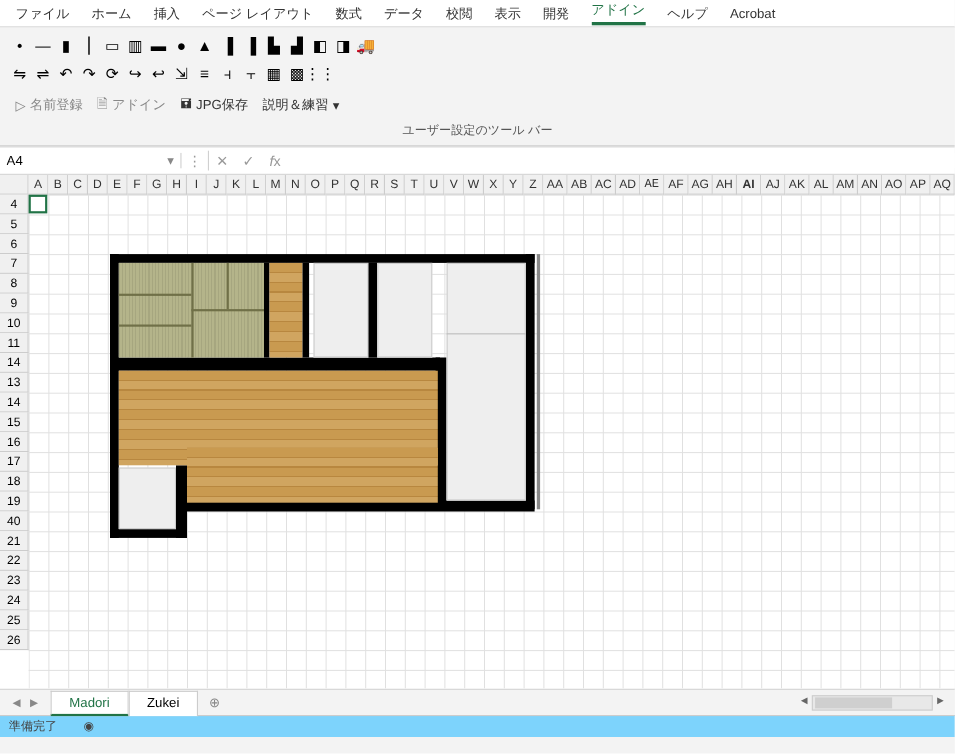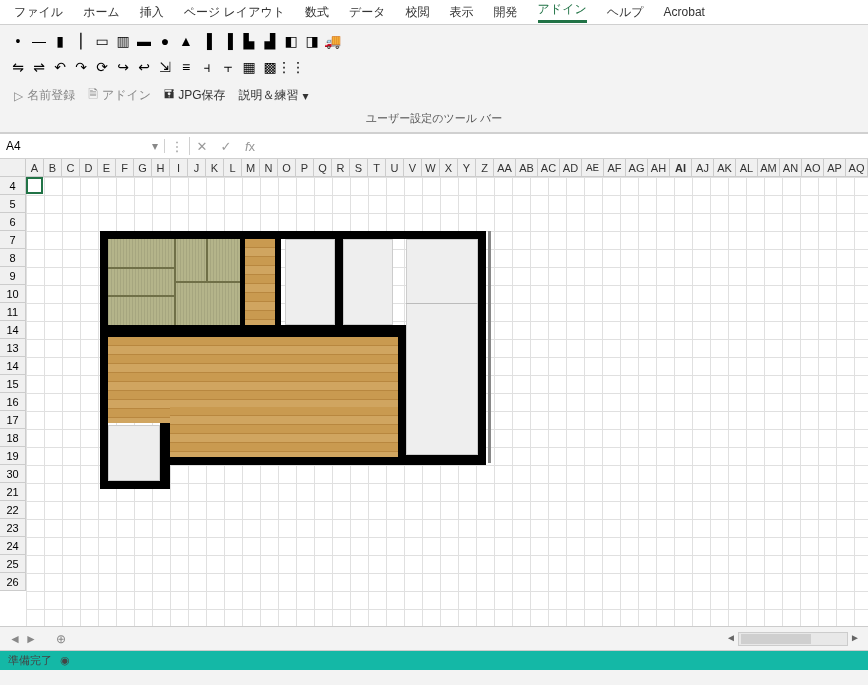--- a/index.html
+++ b/index.html
@@ -63,21 +63,21 @@
   .sheet-nav span { width:14px; text-align:center; cursor:pointer;}
   .sheet-tab { padding:3px 16px; background:#fff; border:1px solid #ccc; border-bottom:none; margin-top:2px; font-size:12px; cursor:pointer;}
   .sheet-tab.active { border-bottom:2px solid #217346; color:#217346;}
   .sheet-add { padding:3px 10px; color:#888; cursor:pointer;}
   .hscroll { flex:1; display:flex; justify-content:flex-end; padding-right:6px;}
   .hscroll-track { width:110px; height:14px; background:#e8e8e8; border:1px solid #ccc; display:flex; align-items:center;}
   .hscroll-thumb { width:70px; height:10px; background:#cfcfcf; margin-left:2px;}
   .hscroll-btn { width:14px; text-align:center; color:#666; font-size:10px; cursor:pointer;}
 
   
-  .status-bar { height:20px; display:flex; align-items:center; padding:0 8px; gap:8px; font-size:11px; color:#444; background:#14b8a6; border-top:1px solid #ccc;}
+  .status-bar { height:20px; display:flex; align-items:center; padding:0 8px; gap:24px; font-size:11px; color:#444; background:#7dd3fc; border-top:1px solid #ccc;}
 </style>
 </head>
 <body>
 
 <div class="menubar">
     <div class="menu-item">ファイル</div>
     <div class="menu-item">ホーム</div>
     <div class="menu-item">挿入</div>
     <div class="menu-item">ページ レイアウト</div>
     <div class="menu-item">数式</div>
@@ -204,21 +204,21 @@
       <div class="row-h">10</div>
       <div class="row-h">11</div>
       <div class="row-h">14</div>
       <div class="row-h">13</div>
       <div class="row-h">14</div>
       <div class="row-h">15</div>
       <div class="row-h">16</div>
       <div class="row-h">17</div>
       <div class="row-h">18</div>
       <div class="row-h">19</div>
-      <div class="row-h">30</div>
+      <div class="row-h">40</div>
       <div class="row-h">21</div>
       <div class="row-h">22</div>
       <div class="row-h">23</div>
       <div class="row-h">24</div>
       <div class="row-h">25</div>
       <div class="row-h">26</div>
     </div>
   <div class="cells">
     <div class="cell-grid"></div>
     <div class="sel-cell"></div>
@@ -261,20 +261,24 @@
       <div style="position:absolute;left:388px;top:0;width:3px;height:232px;background:#888"></div>
     </div>
   </div>
 </div>
 
 <div class="sheet-bar">
   <div class="sheet-nav">
     <span>◄</span>
     <span>►</span>
   </div>
+  <div id="sheettabs" style="display:flex">
+      <div class="sheet-tab active">Madori</div>
+      <div class="sheet-tab">Zukei</div>
+    </div>
   <div class="sheet-add">⊕</div>
   <div class="hscroll">
     <span class="hscroll-btn">◄</span>
     <div class="hscroll-track">
         <div class="hscroll-thumb"></div>
       </div>
     <span class="hscroll-btn">►</span>
   </div>
 </div>
 

